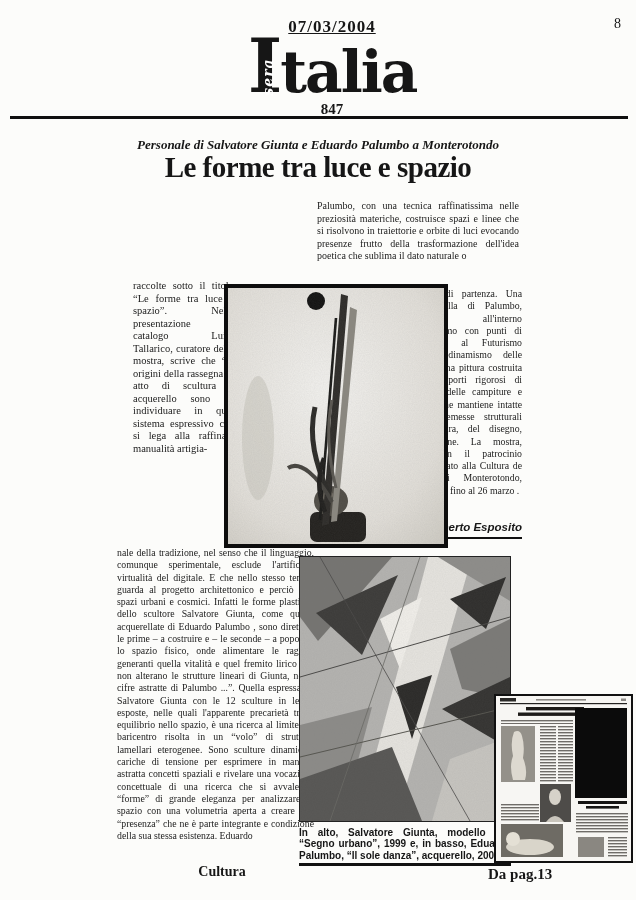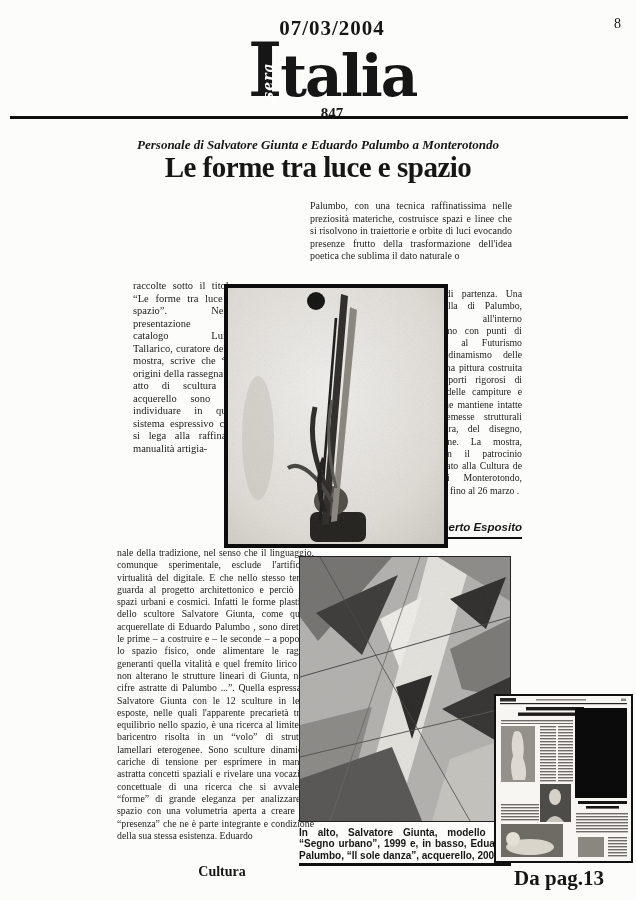--- a/index.html
+++ b/index.html
@@ -4,21 +4,21 @@
 <style>
   html,body{margin:0;padding:0;background:#888;}
   .page{
     position:relative;width:636px;height:900px;margin:0 auto;
     background:#fcfcfa;color:#161616;overflow:hidden;
     font-family:"Liberation Serif",serif;
   }
   .pagenum{position:absolute;right:15px;top:16px;font-size:14px;}
   
   .masthead{position:absolute;left:28px;right:0;top:18px;text-align:center;line-height:1;}
-  .m-date{font-weight:bold;font-size:21px;letter-spacing:1px;}
+  .m-date{font-weight:bold;font-size:17px;letter-spacing:1px;text-decoration:underline;}
   .m-logo{display:inline-block;position:relative;margin-top:1px;white-space:nowrap;}
   .logo-i{font-family:"DejaVu Serif",serif;font-weight:bold;font-size:74px;line-height:60px;
           display:inline-block;vertical-align:baseline;letter-spacing:-2px;}
   .logo-rest{font-family:"DejaVu Serif",serif;font-weight:bold;font-size:58px;line-height:60px;
           letter-spacing:-2px;text-align:center;}
   .logo-sera{position:absolute;left:1px;top:34px;transform:rotate(-90deg);transform-origin:center;
           font-family:"DejaVu Serif",serif;font-style:italic;font-weight:bold;font-size:14px;
           color:#fff;letter-spacing:1px;}
   .m-issue{font-weight:bold;font-size:15px;margin-top:0;}
   .rule-top{position:absolute;left:10px;right:8px;top:116px;height:3px;background:#0f0f0f;}
@@ -26,40 +26,40 @@
   .kicker{position:absolute;left:0;right:0;top:137px;text-align:center;
           font-weight:bold;font-size:13px;font-style:italic;}
   .headline{position:absolute;left:0;right:0;top:151px;text-align:center;
           font-weight:bold;font-size:29px;letter-spacing:-0.5px;}
   
   .body{position:absolute;text-align:justify;color:#1b1b1b;overflow:hidden;
         font-size:10px;line-height:12.5px;}
   #b-left-intro{left:117px;top:200px;width:197px;height:78px;}
   #b-left-strip{left:117px;top:280px;width:101px;height:264px;font-size:10.5px;margin-left:16px;}
   #b-left-lower{left:117px;top:547px;width:197px;height:314px;font-size:9.8px;line-height:12.3px;}
-  #b-right-top{left:310px;top:200px;width:202px;height:86px;}
+  #b-right-top{left:317px;top:200px;width:202px;height:86px;}
   #b-right-strip{left:395px;top:288px;width:127px;height:230px;font-size:9.8px;line-height:12.3px;}
   .byline{position:absolute;left:393px;top:521px;width:129px;text-align:right;
           font-family:"Liberation Sans",sans-serif;font-weight:bold;font-style:italic;
           font-size:11.5px;border-bottom:2px solid #111;padding-bottom:4px;}
   
   .photo1{position:absolute;left:224px;top:284px;width:224px;height:264px;
           border:4px solid #0d0d0d;box-sizing:border-box;background:#e9e7e2;}
   .photo2{position:absolute;left:299px;top:556px;width:212px;height:266px;
           border:1px solid #222;box-sizing:border-box;background:#b9b9b9;}
   .photo1 svg,.photo2 svg,.thumb svg{display:block;width:100%;height:100%;}
   .caption{position:absolute;left:299px;top:827px;width:212px;
           font-family:"Liberation Sans",sans-serif;font-weight:bold;font-size:10px;
           line-height:11.3px;border-bottom:3px solid #111;padding-bottom:2px;text-align:justify;}
   .thumb{position:absolute;left:494px;top:694px;width:139px;height:169px;
           border:2px solid #111;box-sizing:border-box;background:#f6f5f2;}
   .footer-section{position:absolute;left:140px;top:864px;width:164px;text-align:center;
           font-weight:bold;font-size:14px;}
-  .footer-pointer{position:absolute;left:488px;top:866px;width:142px;text-align:center;
-          font-weight:bold;font-size:21px;}
+  .footer-pointer{position:absolute;left:488px;top:866px;width:142px;
+          font-weight:bold;font-size:15px;}
 </style>
 </head>
 <body>
 
 <div class="page">
 
   <div class="pagenum">8</div>
 
   <div class="masthead">
     <div class="m-date">07/03/2004</div>

